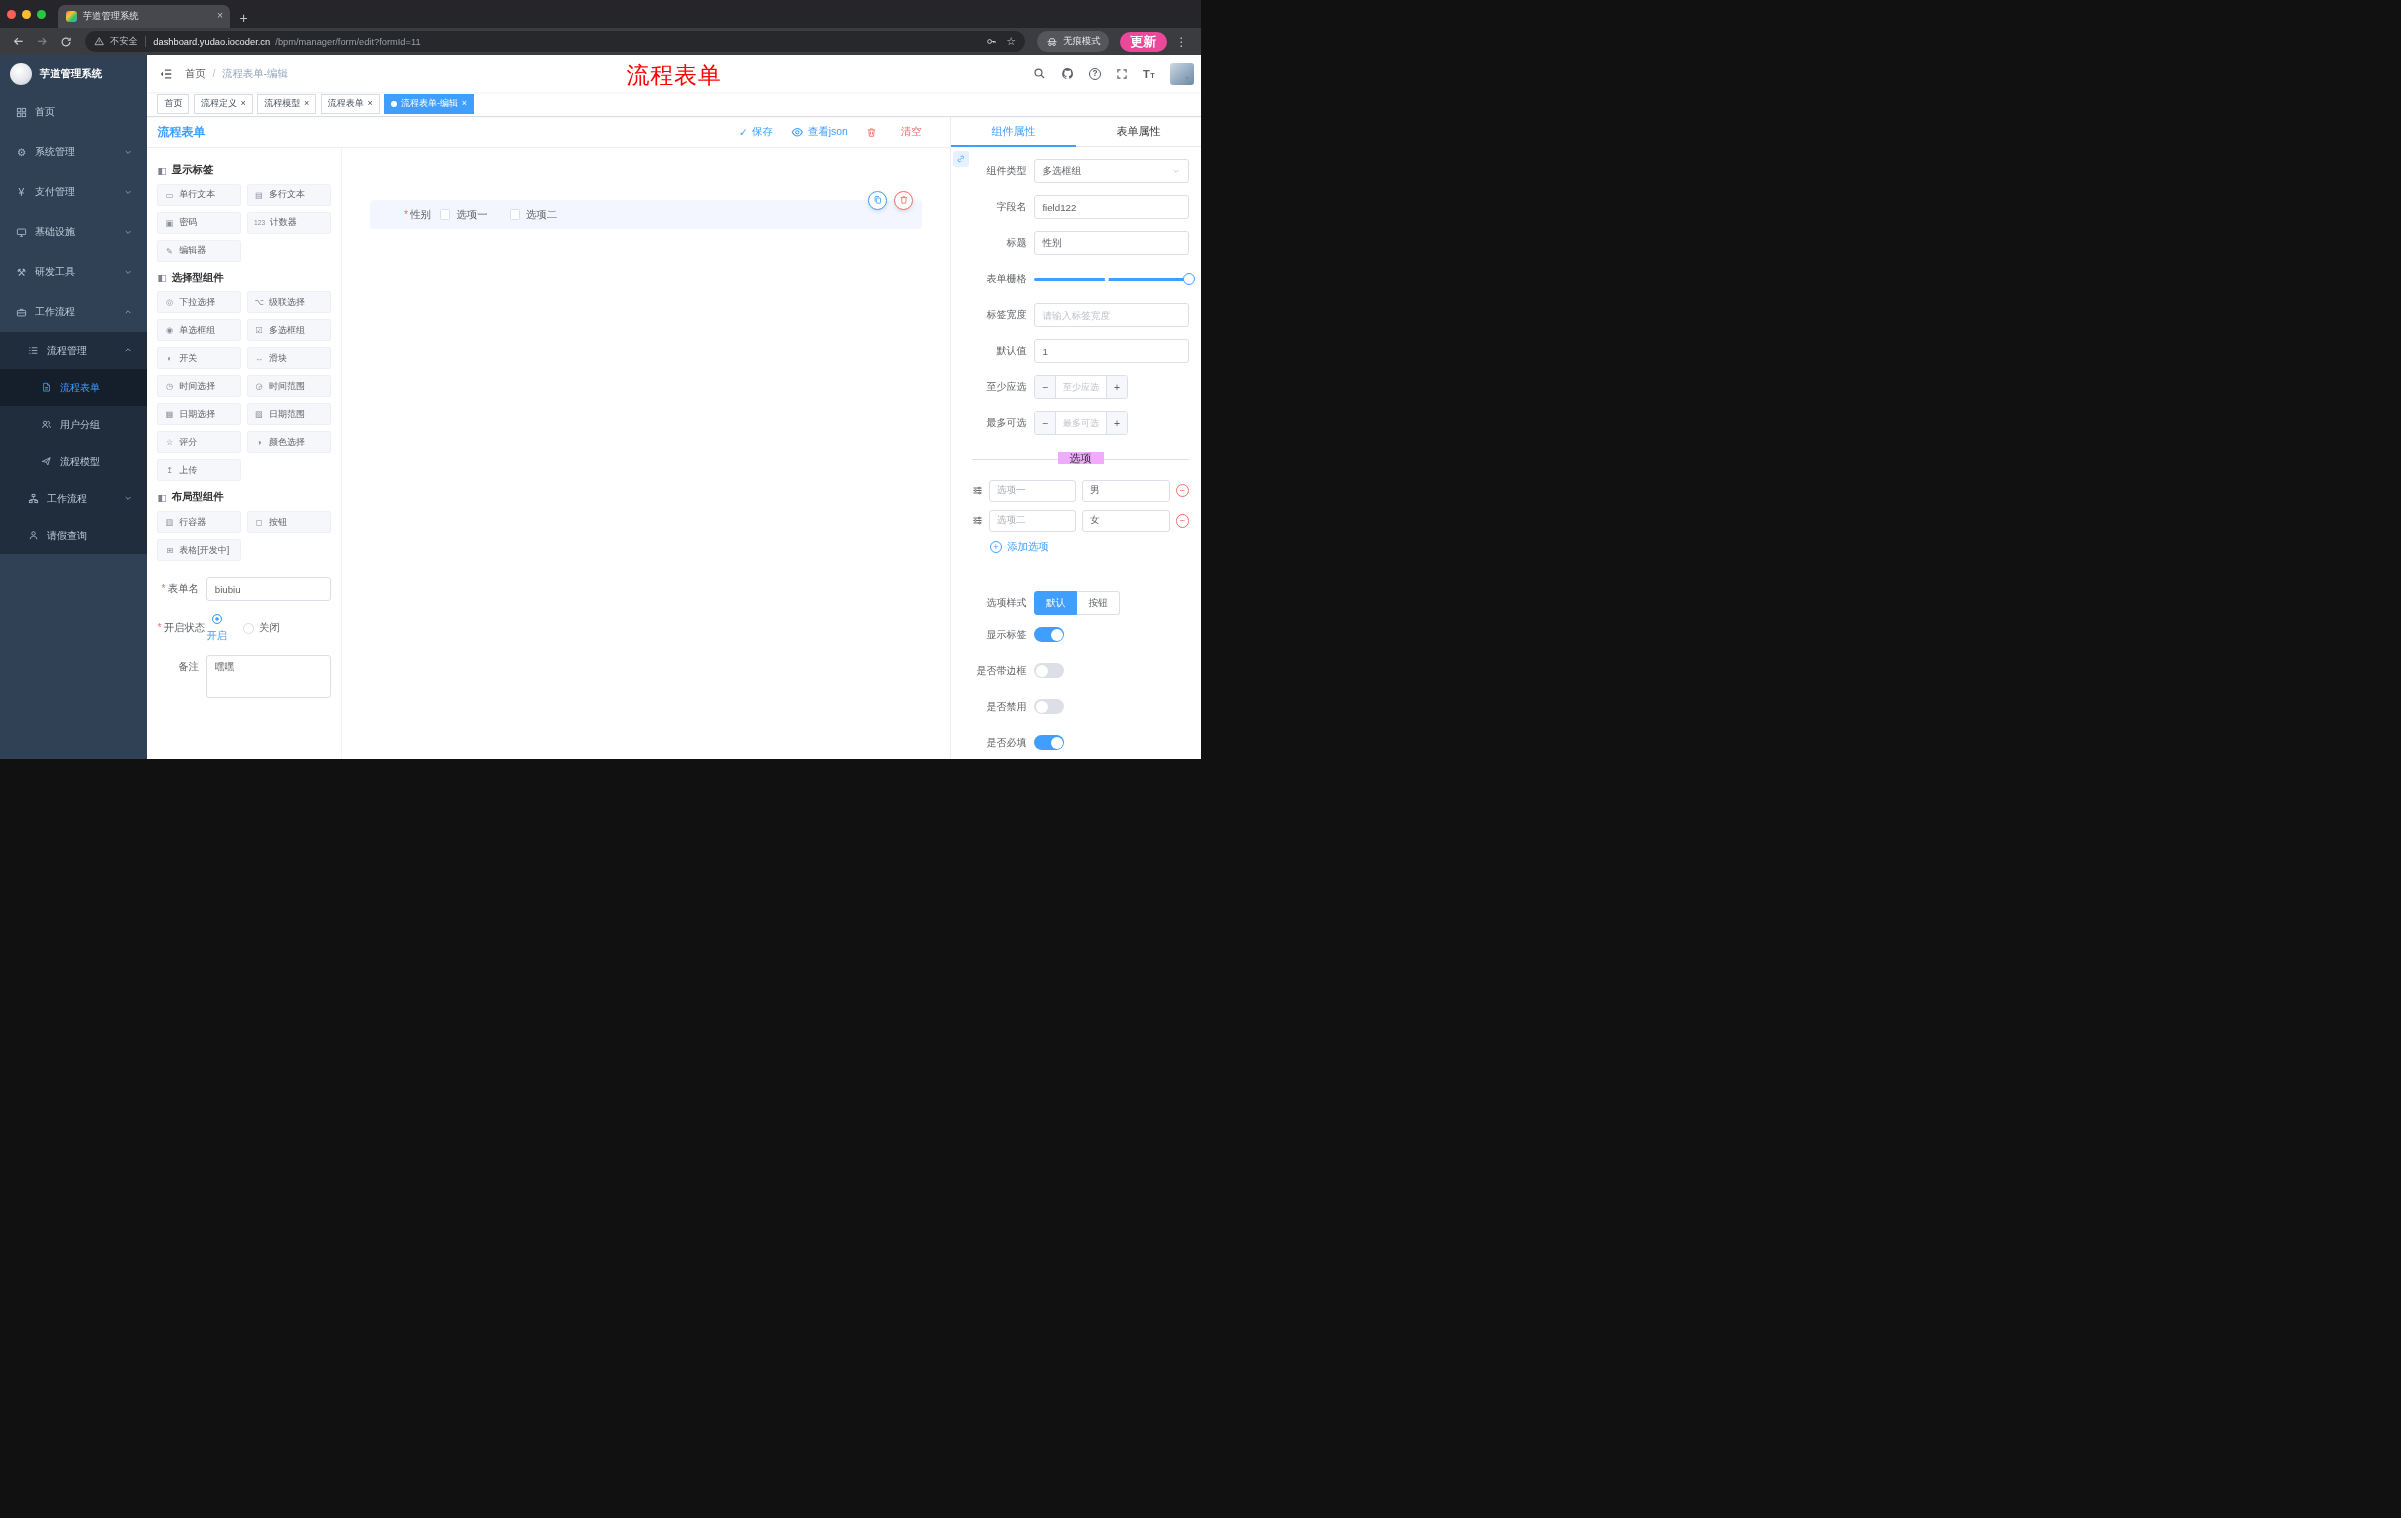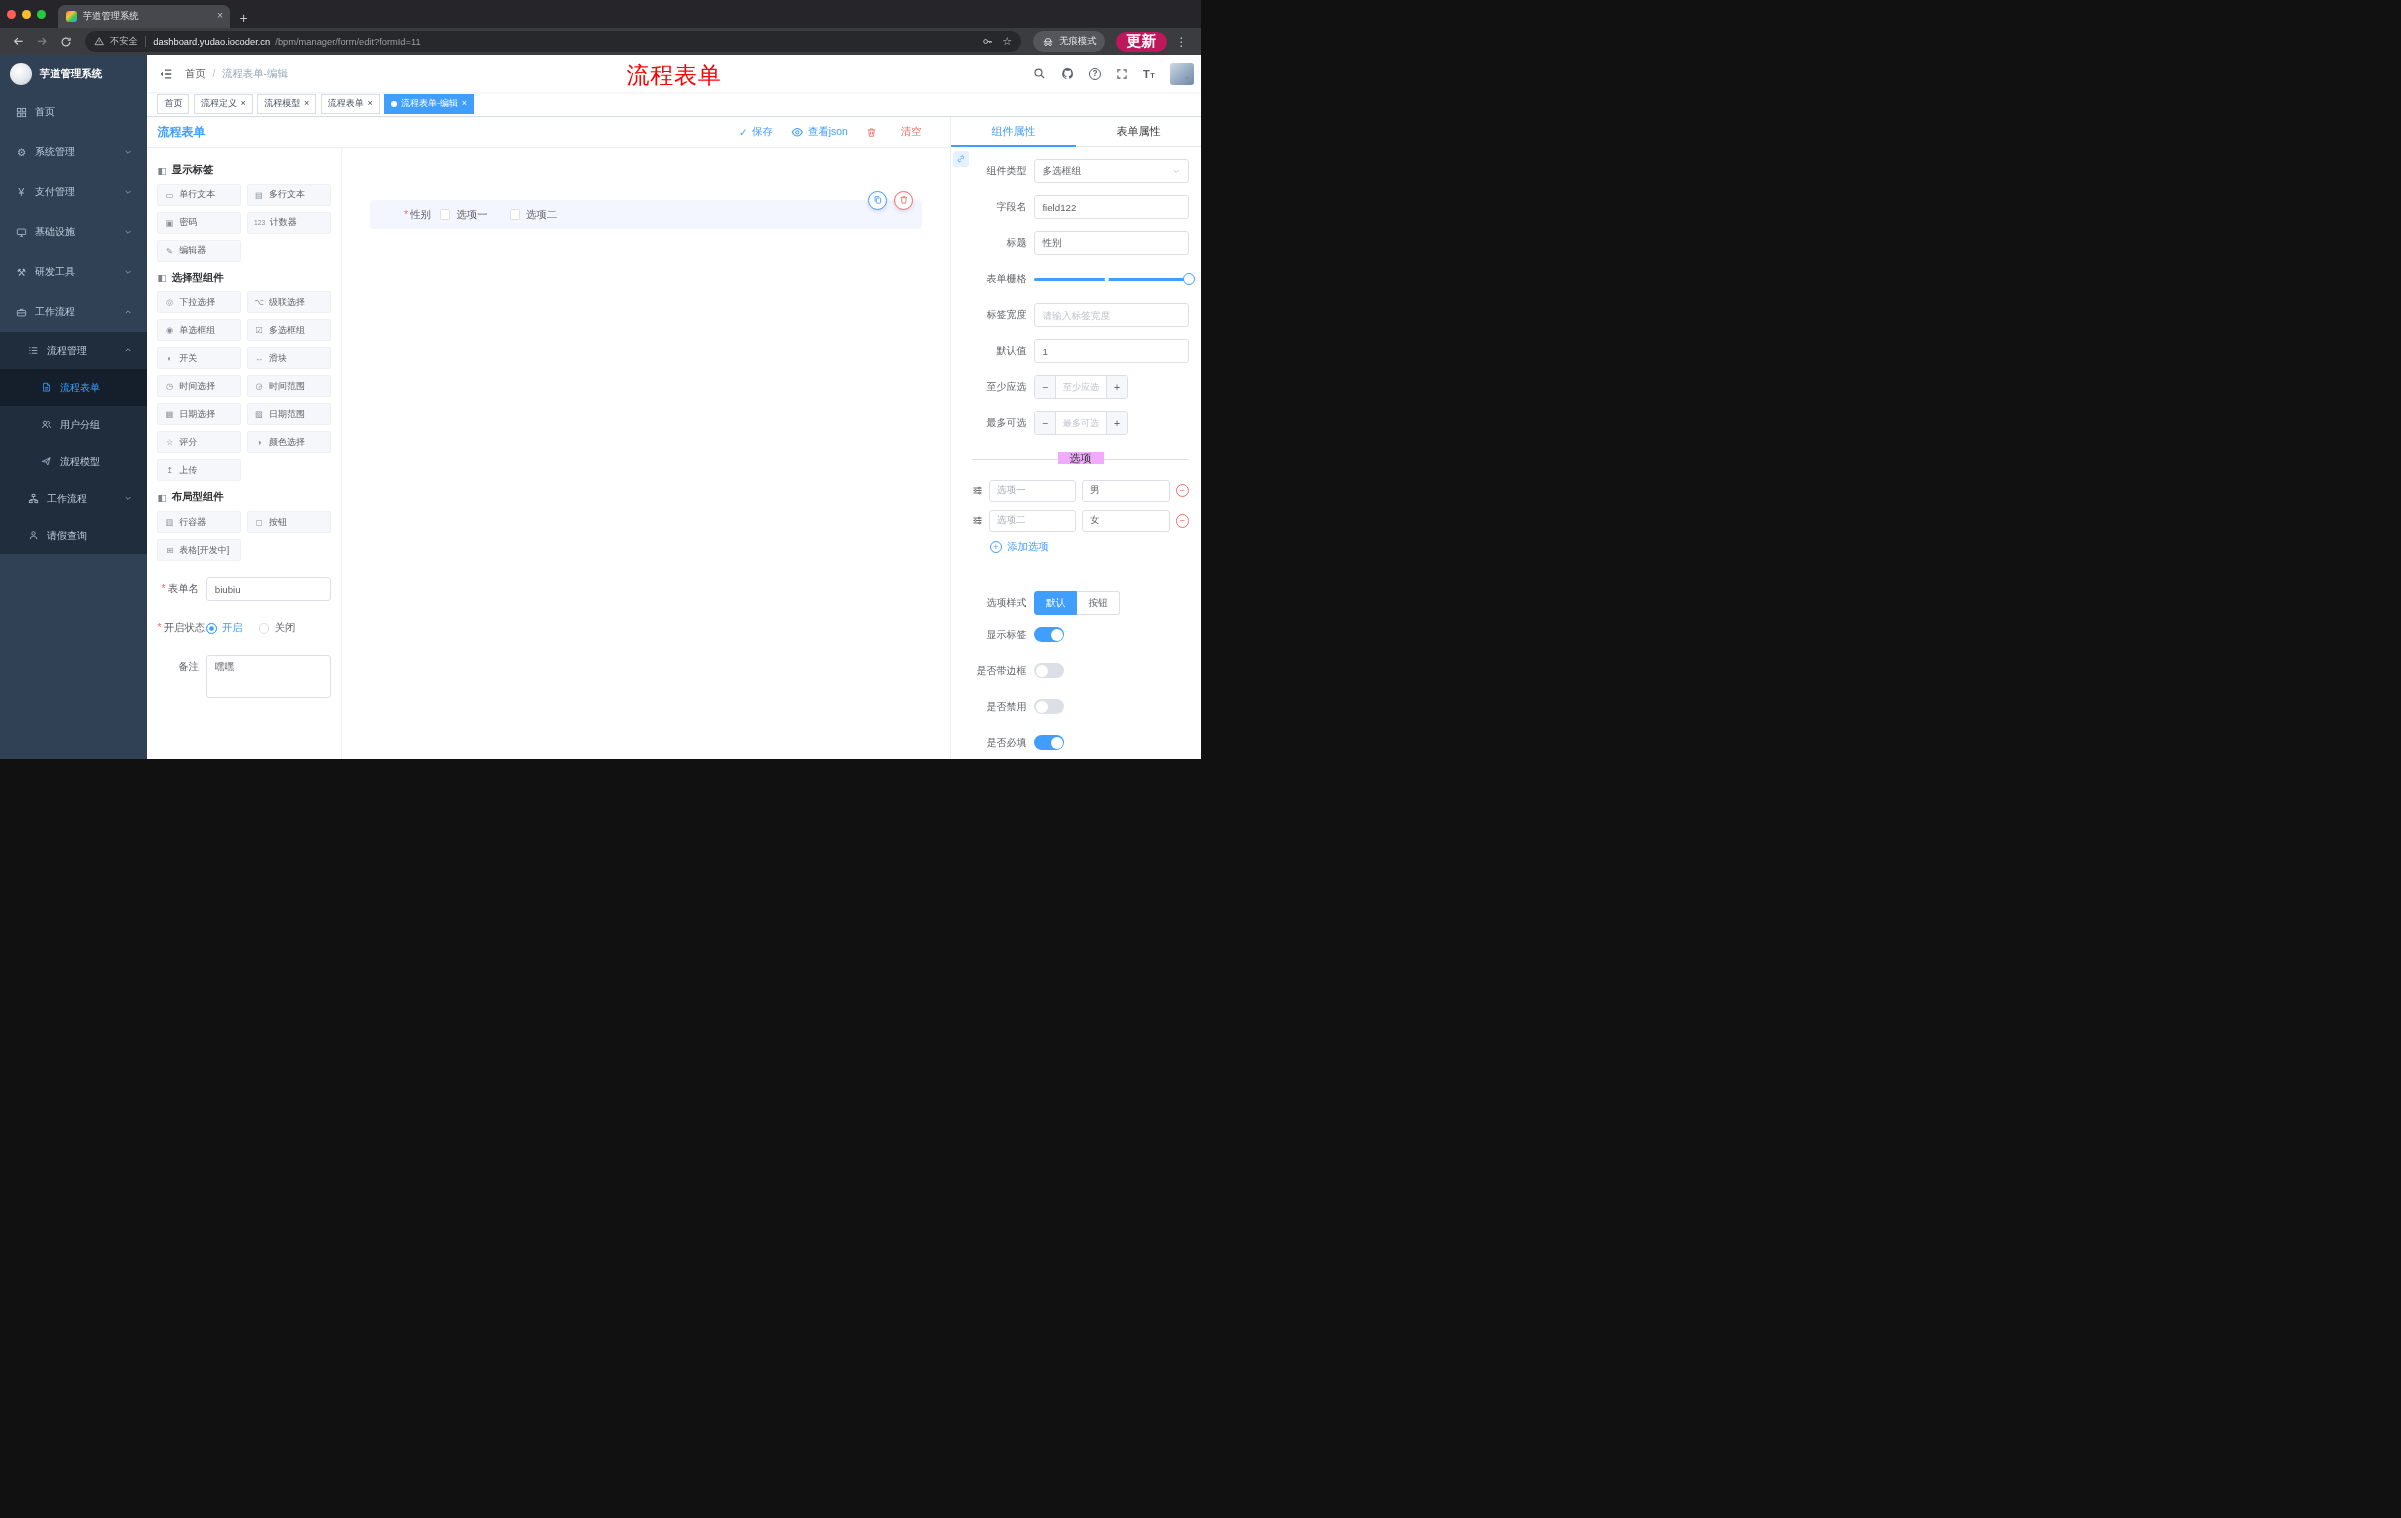--- a/index.html
+++ b/index.html
@@ -24,22 +24,22 @@
   .nav-ic{ width:21px; height:21px; display:flex; align-items:center; justify-content:center; color:#c7c9cc; border-radius:50%; }
   .nav-ic.dim{ color:#7d8084; }
   .url-bar{ flex:1; height:21px; background:#27282c; border-radius:10.4px; margin:0 6px;
     display:flex; align-items:center; padding:0 9px; gap:5.2px; color:#bdbfc3; font-size:9.3px; }
   .sec-divider{ width:0.7px; height:10.4px; background:#55565a; margin:0 2.2px; }
   .url-host{ color:#e8eaed; } .url-path{ color:#9aa0a6; }
   .url-right{ margin-left:auto; display:flex; align-items:center; gap:9px; color:#c7c9cc; }
   .glyph-star{ font-size:11px; color:#c7c9cc; }
   .incog-pill{ height:21px; border-radius:10.4px; background:#54565b; color:#e8eaed;
     display:flex; align-items:center; gap:5.2px; padding:0 9px; font-size:9.3px; margin-left:3px; }
-  .update-pill{ height:20px; border-radius:10.4px; background:#be185d; color:#fff;
-    display:flex; align-items:center; padding:0 10.4px; font-size:15px; font-weight:bold; margin-left:7.4px; }
+  .update-pill{ height:20px; border-radius:10.4px; background:#ec4899; color:#fff;
+    display:flex; align-items:center; padding:0 10.4px; font-size:13px; font-weight:bold; margin-left:7.4px; }
   .dots-btn{ color:#c7c9cc; font-size:12px; padding:0 6px; }
 
   
   .app{ flex:1; display:flex; min-height:0; }
   .sidebar{ width:147px; flex:none; background:#304156; color:#bfcbd9; display:flex; flex-direction:column; }
   .logo-row{ height:37px; flex:none; display:flex; align-items:center; gap:7.4px; padding:0 10.4px; }
   .logo-avatar{ width:22px; height:22px; border-radius:50%; flex:none;
     background:radial-gradient(circle at 40% 35%, #ffffff 0%, #e4e7ec 55%, #b9c0ca 100%); }
   .logo-title{ color:#fff; font-size:10.4px; font-weight:bold; white-space:nowrap; }
   .menu{ flex:1; overflow:hidden; font-size:10px; }
@@ -112,21 +112,21 @@
   .req::before{ content:'*'; color:#f56c6c; margin-right:2.2px; }
   .meta-ctl{ flex:1; min-width:0; }
   .el-input{ width:100%; height:24px; border:0.7px solid #dcdfe6; border-radius:3px; padding:0 7.4px;
     font-size:9.7px; color:#606266; outline:none; background:#fff; font-family:inherit; }
   .el-input::placeholder{ color:#c0c4cc; }
   .el-textarea{ width:100%; height:43px; border:0.7px solid #dcdfe6; border-radius:3px; padding:4.5px 7.4px;
     font-size:9.7px; color:#606266; resize:none; outline:none; font-family:inherit; }
   .radio-line{ display:flex; align-items:center; gap:16.3px; height:24px; }
   .radio{ display:flex; align-items:center; gap:5.2px; font-size:10.4px; color:#606266; cursor:pointer; }
   .rdot{ width:10.4px; height:10.4px; border-radius:50%; border:0.7px solid #dcdfe6; background:#fff; flex:none; }
-  .radio.on{ color:#409eff; }
+  .radio.on{ color:#409eff;flex-direction:column; }
   .radio.on .rdot{ border-color:#409eff; background:#409eff; box-shadow:inset 0 0 0 2.2px #fff; }
 
   
   .canvas{ flex:1; min-width:0; padding:19.3px 28px 0; position:relative; overflow:hidden; }
   .field-row{ display:flex; align-items:center; }
   .f-label{ width:70px; flex:none; text-align:right; padding-right:9px; font-size:10.4px; color:#606266; white-space:nowrap; }
   .canvas-input{ flex:1; height:27px; border:0.7px solid #dcdfe6; border-radius:3px; padding:0 10.4px;
     font-size:10.4px; color:#606266; outline:none; background:#fff; font-family:inherit; }
   .canvas-input::placeholder{ color:#c0c4cc; }
   .sel-widget{ position:relative; margin-top:33px; background:#f4f6ff; border-radius:3.7px; padding:7.4px 0; }

